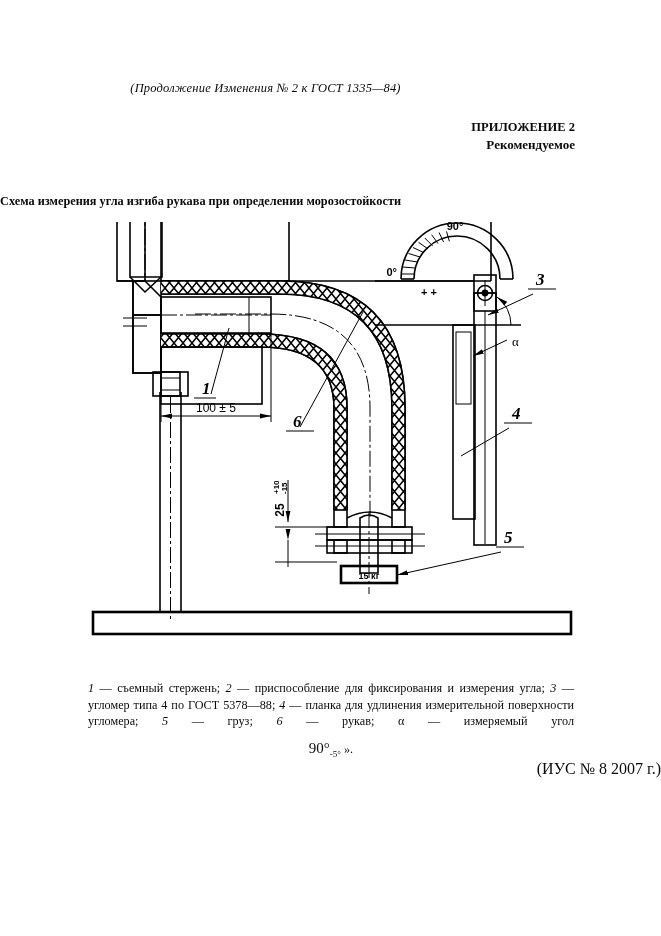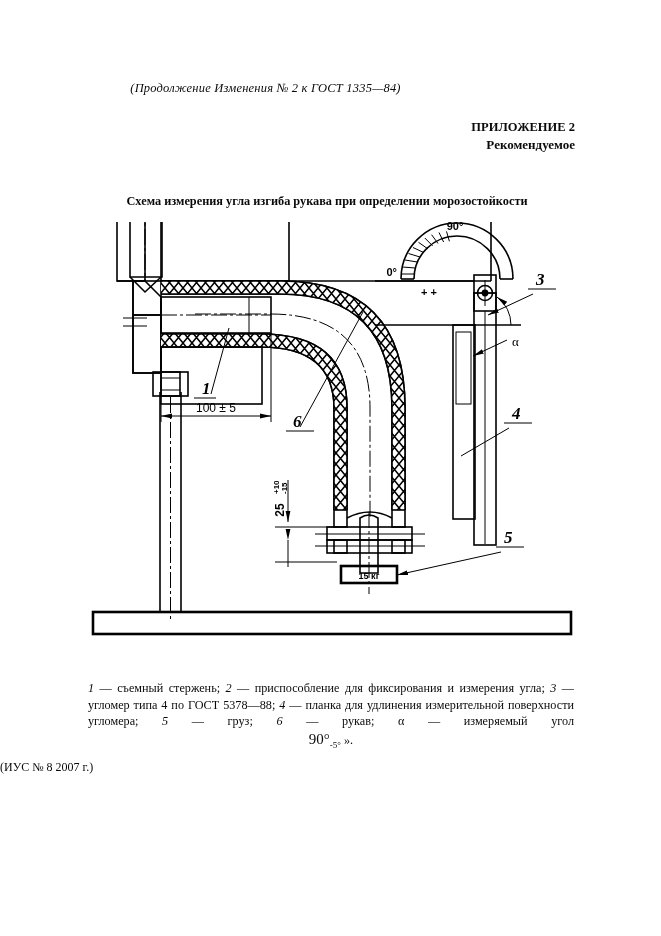--- a/index.html
+++ b/index.html
@@ -42,21 +42,21 @@
     position: absolute;
     right: 86px; top: 137px;
     text-align: center;
     font-weight: bold;
     font-size: 13px;
   }
   .fig-title {
     position: absolute;
     left: 0; top: 194px;
     width: 654px;
-    text-align: center;
+    text-align: left;
     font-weight: bold;
     font-size: 12.3px;
   }
   .figure-wrap {
     position: absolute;
     left: 75px; top: 222px;
     width: 510px;
     height: 425px;
   }
   .caption {
@@ -66,38 +66,38 @@
     font-size: 12.2px;
     line-height: 16.6px;
     text-align: justify;
     text-align-last: justify;
   }
   .caption i { font-style: italic; }
   .caption .lastline {
     display: block;
     text-align: center;
     text-align-last: center;
-    margin-top: 1px;
+    margin-top: 10px;
   }
   .sup-deg {
     font-size: 15px;
     position: relative;
   }
   .tol {
     display: inline-block;
     vertical-align: -0.45em;
     font-size: 9px;
     line-height: 9px;
   }
   .footer-ius {
     position: absolute;
     left: 0; top: 760px;
     width: 661px;
-    text-align: left;
-    font-size: 12px;
+    text-align: right;
+    font-size: 16px;
   }
   svg { display: block; }
   .ln { stroke: #000; fill: none; }
   .thin { stroke-width: 1; }
   .med { stroke-width: 1.6; }
   .thick { stroke-width: 2.6; }
   .dashdot {
     stroke: #000; fill: none; stroke-width: 1;
     stroke-dasharray: 16 3 3 3;
   }

